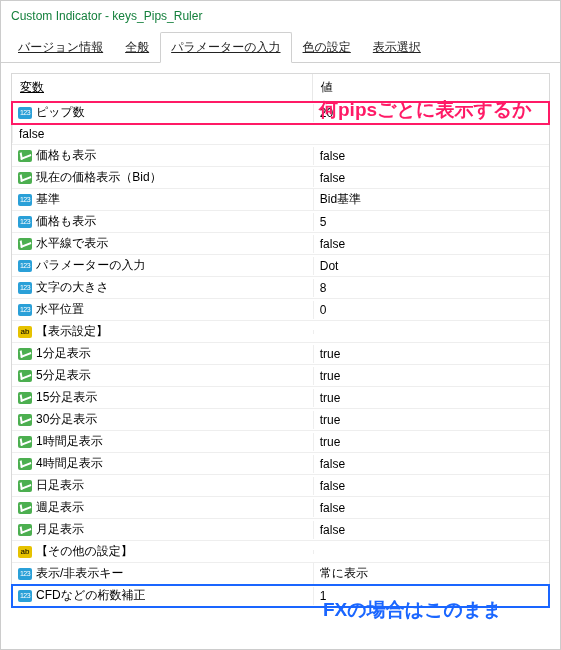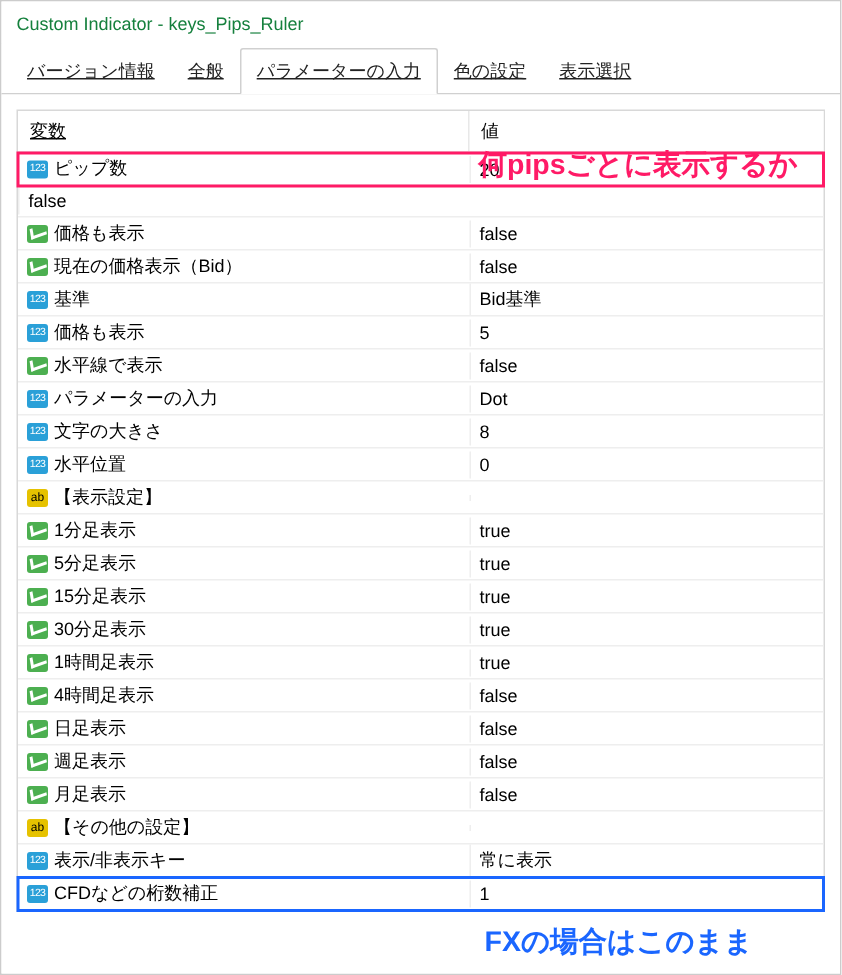--- a/index.html
+++ b/index.html
@@ -337,15 +337,15 @@
               <span>CFDなどの桁数補正</span>
             </div>
             <div class="cell cell-val">
               <span>1</span>
             </div>
           </div>
         </div>
     </div>
 
     <div class="anno anno-pink" style="top:34px; left:318px;">何pipsごとに表示するか</div>
-    <div class="anno anno-blue" style="top:552px; left:322px;">FXの場合はこのまま</div>
+    <div class="anno anno-blue" style="top:534px; left:322px;">FXの場合はこのまま</div>
   </div>
 </div>
 
 </body></html>

